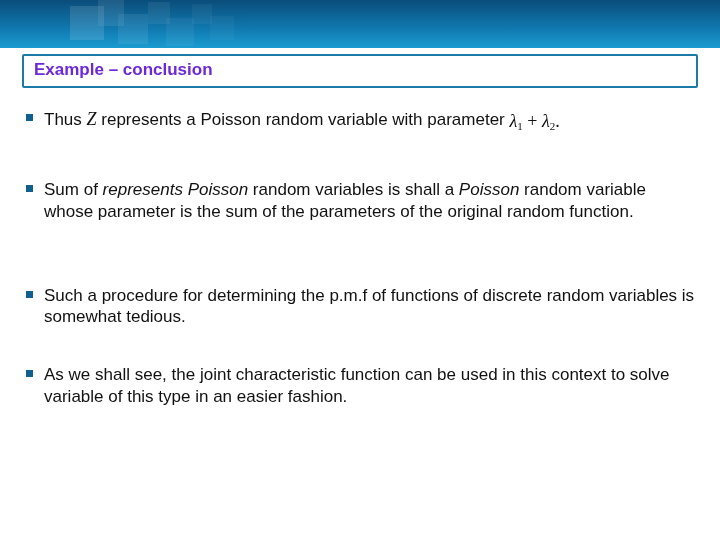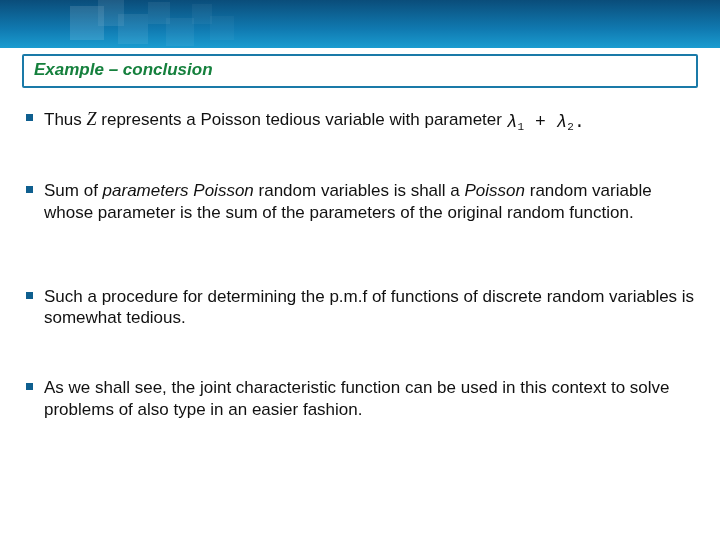--- a/index.html
+++ b/index.html
@@ -31,22 +31,21 @@
     left: 22px;
     width: 676px;
     border: 2px solid #1a7aa8;
     border-radius: 2px;
     padding: 4px 10px 6px 10px;
     background: #fff;
   }
   .title-text {
     font-size: 17px;
     font-weight: bold;
-    font-style: italic;
-    color: #15803d;
+    color: #6d28d9;
   }
   .content {
     position: absolute;
     top: 108px;
     left: 26px;
     width: 672px;
   }
   .bullet {
     position: relative;
     padding-left: 18px;
@@ -58,27 +57,27 @@
     content: "";
     position: absolute;
     left: 0;
     top: 6px;
     width: 7px;
     height: 7px;
     background: #0f5f8f;
   }
   .gap-1 { margin-bottom: 46px; }
   .gap-2 { margin-bottom: 62px; }
-  .gap-3 { margin-bottom: 48px; }
+  .gap-3 { margin-bottom: 36px; }
   .ital { font-style: italic; }
   .mathz { font-family: 'Times New Roman', serif; font-style: italic; font-size: 18px; }
   .lambda-expr {
     display: inline-block;
     vertical-align: -2px;
-    font-family: Liberation Mono, monospace;
+    font-family: Liberation Serif, serif;
     font-size: 18px;
     white-space: nowrap;
   }
   .lambda { font-style: italic; }
   .subn { font-size: 11px; vertical-align: -3px; }
 </style>
 </head>
 <body>
 
 <div class="banner">
@@ -93,28 +92,28 @@
   </div>
 </div>
 
 <div class="title-box">
   <div class="title-text">Example – conclusion</div>
 </div>
 
 <div class="content">
 
   <div class="bullet gap-1">
-    <span>Thus </span><span class="mathz">Z</span><span> represents a Poisson tedious variable with  parameter  </span><span class="lambda-expr"><span class="lambda">λ</span><span class="subn">1</span><span> + </span><span class="lambda">λ</span><span class="subn">2</span><span>.</span></span>
+    <span>Thus </span><span class="mathz">Z</span><span> represents a Poisson random variable with  parameter  </span><span class="lambda-expr"><span class="lambda">λ</span><span class="subn">1</span><span> + </span><span class="lambda">λ</span><span class="subn">2</span><span>.</span></span>
   </div>
 
   <div class="bullet gap-2">
-    <span>Sum of </span><span class="ital">parameters</span><span> </span><span class="ital">Poisson</span><span> random variables is shall a </span><span class="ital">Poisson</span><span> random variable whose parameter is the sum of the parameters of the original random function.</span>
+    <span>Sum of </span><span class="ital">represents</span><span> </span><span class="ital">Poisson</span><span> random variables is shall a </span><span class="ital">Poisson</span><span> random variable whose parameter is the sum of the parameters of the original random function.</span>
   </div>
 
   <div class="bullet gap-3">
     <span>Such a procedure for determining the p.m.f of functions of discrete random variables is somewhat tedious.</span>
   </div>
 
   <div class="bullet">
-    <span>As we shall see, the joint characteristic function can be used in this context to solve problems of also type in an easier fashion.</span>
+    <span>As we shall see, the joint characteristic function can be used in this context to solve variable of this type in an easier fashion.</span>
   </div>
 
 </div>
 
 </body></html>

